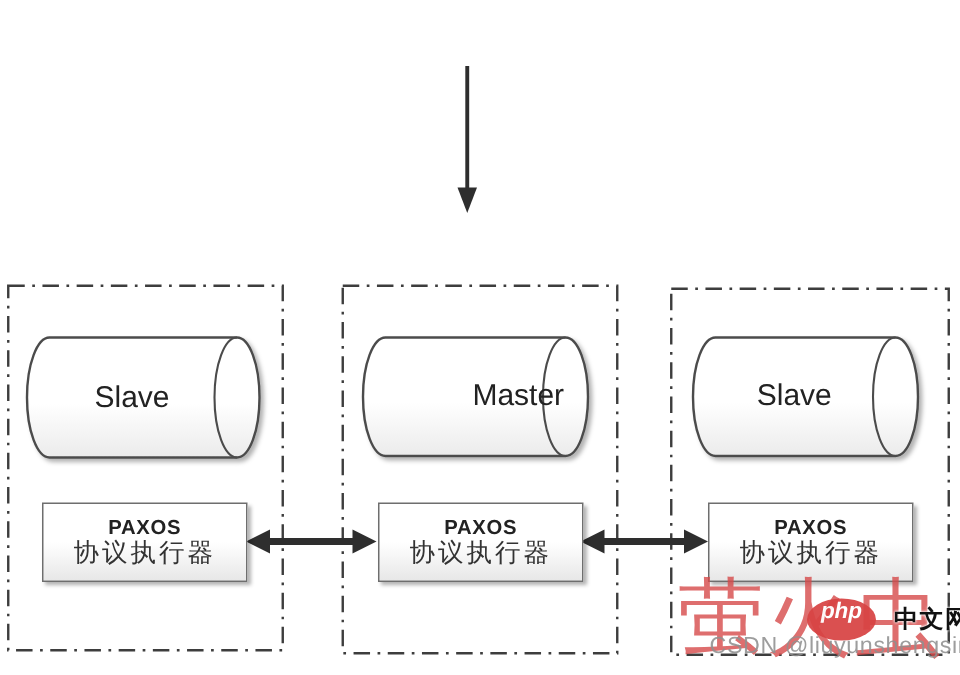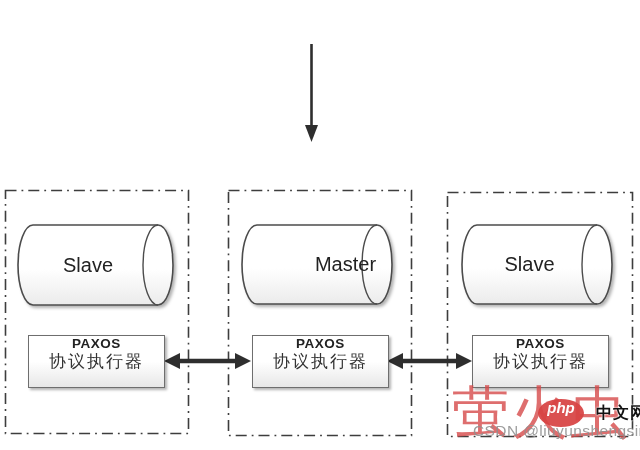--- a/index.html
+++ b/index.html
@@ -25,21 +25,21 @@
   }
   .db-label.l{left:18px;top:225px;width:140px;height:80px;}
   .db-label.m{left:242px;top:225px;width:135px;height:79px;margin-left:36px;}
   .db-label.r{left:462px;top:225px;width:135px;height:79px;}
   
   .paxos-box{
     width:135px;height:51px;top:335px;
     border:1.3px solid #6e6e6e;
     background:linear-gradient(#ffffff 50%,#e7e7e7 100%);
     box-shadow:2px 2px 2.5px rgba(0,0,0,.3);
-    display:flex;flex-direction:column;align-items:center;
+    display:flex;flex-direction:column;align-items:center;justify-content:center;
     line-height:1.15;
   }
   .paxos-box.l{left:28px;}
   .paxos-box.m{left:252px;}
   .paxos-box.r{left:472px;}
   .paxos-line1{font-size:13.5px;font-weight:700;color:#222;letter-spacing:.5px;}
   .paxos-line2{font-size:17px;color:#333;letter-spacing:2px;}
   
   .wm-brand{
     left:452px;top:382px;width:180px;height:62px;

